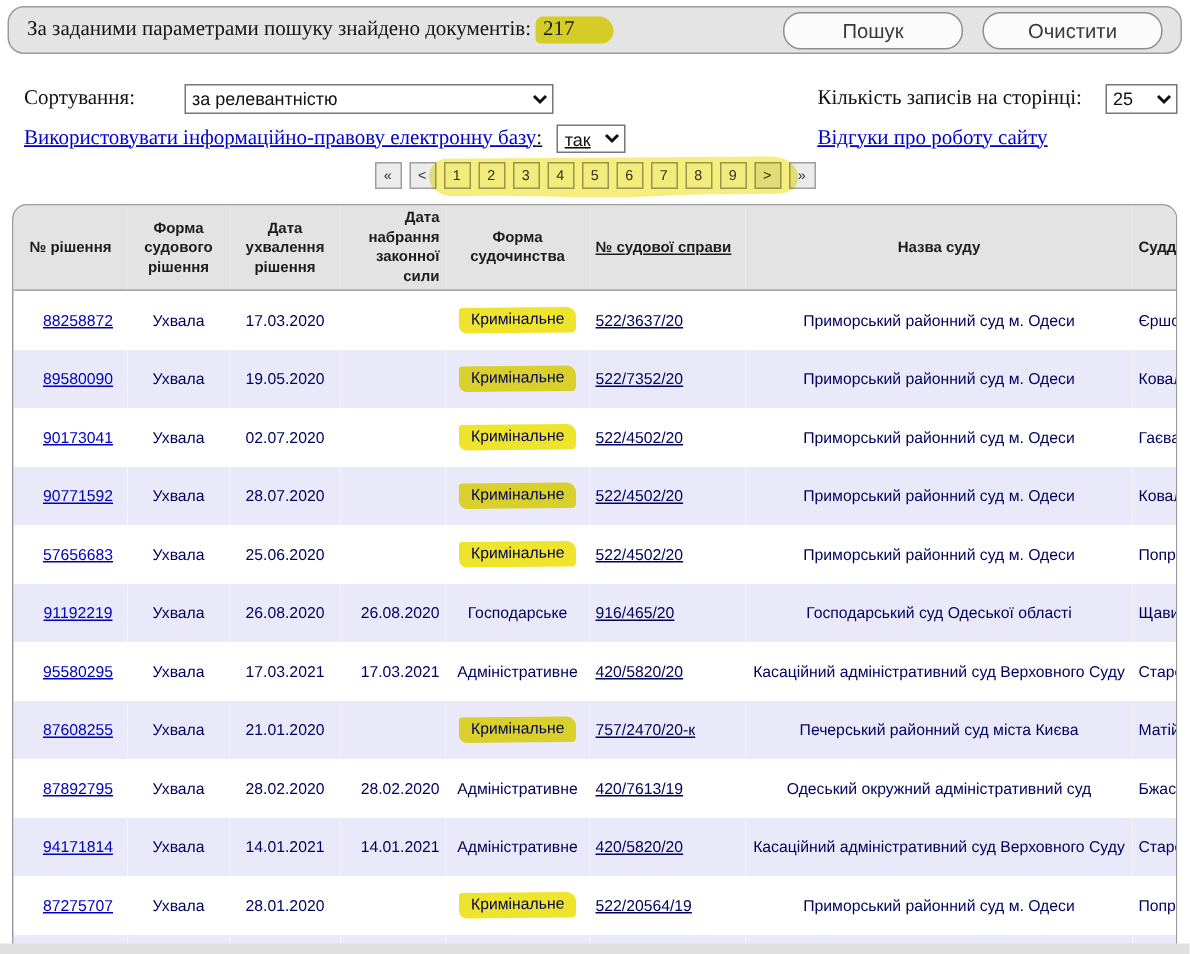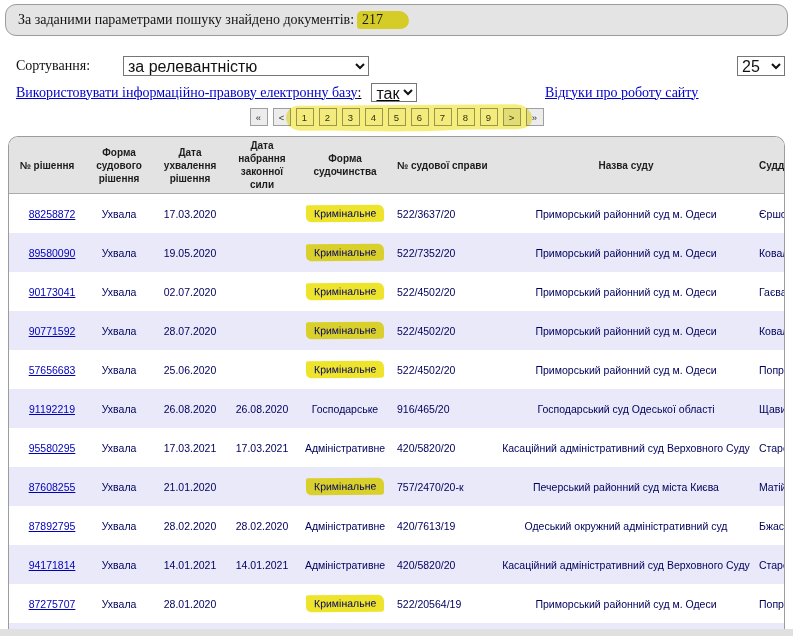--- a/index.html
+++ b/index.html
@@ -14,21 +14,21 @@
   .topbar-buttons{margin-left:auto;display:flex;gap:13px;}
   .btn{width:118px;height:23px;background:#fbfbfb;border:1px solid #8e8e8e;border-radius:12px;
        display:flex;align-items:center;justify-content:center;font-size:13.5px;color:#3a3a3a;cursor:pointer;}
 
   
   .crow{margin:0 8px;display:flex;align-items:center;padding-left:8px;box-sizing:border-box;}
   .crow1{margin-top:20px;}
   .crow2{margin-top:7px;text-decoration:underline;}
   .lbl{font-family:"Liberation Serif",serif;font-size:14px;color:#111;}
   .sort-label{width:107px;}
-  .sel{font-size:16px;height:20px;border:1px solid #767676;background:#fff;color:#111;}
+  .sel{font-size:12px;height:20px;border:1px solid #767676;background:#fff;color:#111;}
   .sort-sel{width:246px;}
   .pp-sel{width:48px;}
   .legal-sel{width:46px;margin-left:10px;height:19px;}
   .right-group{width:240px;margin-left:auto;display:flex;align-items:center;}
   a.blue-link{font-family:"Liberation Serif",serif;font-size:14px;color:var(--link-blue,#0000cc);
               text-decoration:underline;cursor:pointer;white-space:nowrap;}
 
   
   .pagination{position:relative;margin-top:6px;height:20px;}
   .pag-buttons{display:flex;justify-content:center;gap:5px;}
@@ -43,44 +43,49 @@
 
   
   .table-wrap{margin:8px 8px 0;border:1px solid #9c9c9c;border-bottom:none;
               border-radius:10px 10px 0 0;overflow:hidden;}
   table{width:100%;border-collapse:collapse;table-layout:fixed;font-family:"Liberation Sans",sans-serif;}
   th{background:#e3e3e3;border-bottom:1px solid #ababab;font-size:10px;font-weight:bold;color:#1c1c1c;
      height:46px;vertical-align:middle;text-align:center;padding:2px 4px;line-height:1.3;}
   td{height:35px;vertical-align:middle;text-align:center;padding:2px 4px;font-size:10.5px;
      color:#00005e;white-space:nowrap;overflow:hidden;}
   tr:nth-child(even) td{background:var(--row-alt,#e9e9fa);}
-  .c0{width:68px;} .c1{width:60px;} .c2{width:66px;} .c3{width:62px;} .c4{width:88px;} .c5{width:96px;} .c6{width:250px;}
+  .c0{width:68px;} .c1{width:60px;} .c2{width:66px;} .c3{width:62px;text-align:right;} .c4{width:88px;} .c5{width:96px;text-decoration:underline;} .c6{width:250px;}
   td.c0{text-align:center;padding-left:14px;}
   th.c5,td.c5{text-align:left;padding-left:4px;}
   td.c0 a{color:#0000bb;text-decoration:underline;cursor:pointer;}
   .hl{background:var(--marker-highlight,#efe42c);mix-blend-mode:multiply;display:inline-block;
       padding:2px 8px 3px;border-radius:2px 6px 3px 5px;transform:rotate(-.5deg);}
 
   .bottom-strip{position:fixed;left:0;bottom:0;width:793px;height:7px;background:#e0e0e0;}
 </style>
 </head>
 <body>
 
 <div class="topbar">
   <span class="results-text">
     <span>За заданими параметрами пошуку знайдено документів:</span><span class="hl-count">217</span>
   </span>
+  <div class="topbar-buttons">
+    <div class="btn">Пошук</div>
+    <div class="btn">Очистити</div>
+  </div>
 </div>
 
 <div class="crow crow1">
   <span class="lbl sort-label">Сортування:</span>
   <select class="sel sort-sel">
     <option>за релевантністю</option>
   </select>
   <div class="right-group">
+    <span class="lbl">Кількість записів на сторінці:</span>
     <select class="sel pp-sel" style="margin-left:auto">
       <option>25</option>
     </select>
   </div>
 </div>
 
 <div class="crow crow2">
   <a class="blue-link">Використовувати інформаційно-правову електронну базу</a>
     <span class="lbl">:</span>
   <select class="sel legal-sel">

